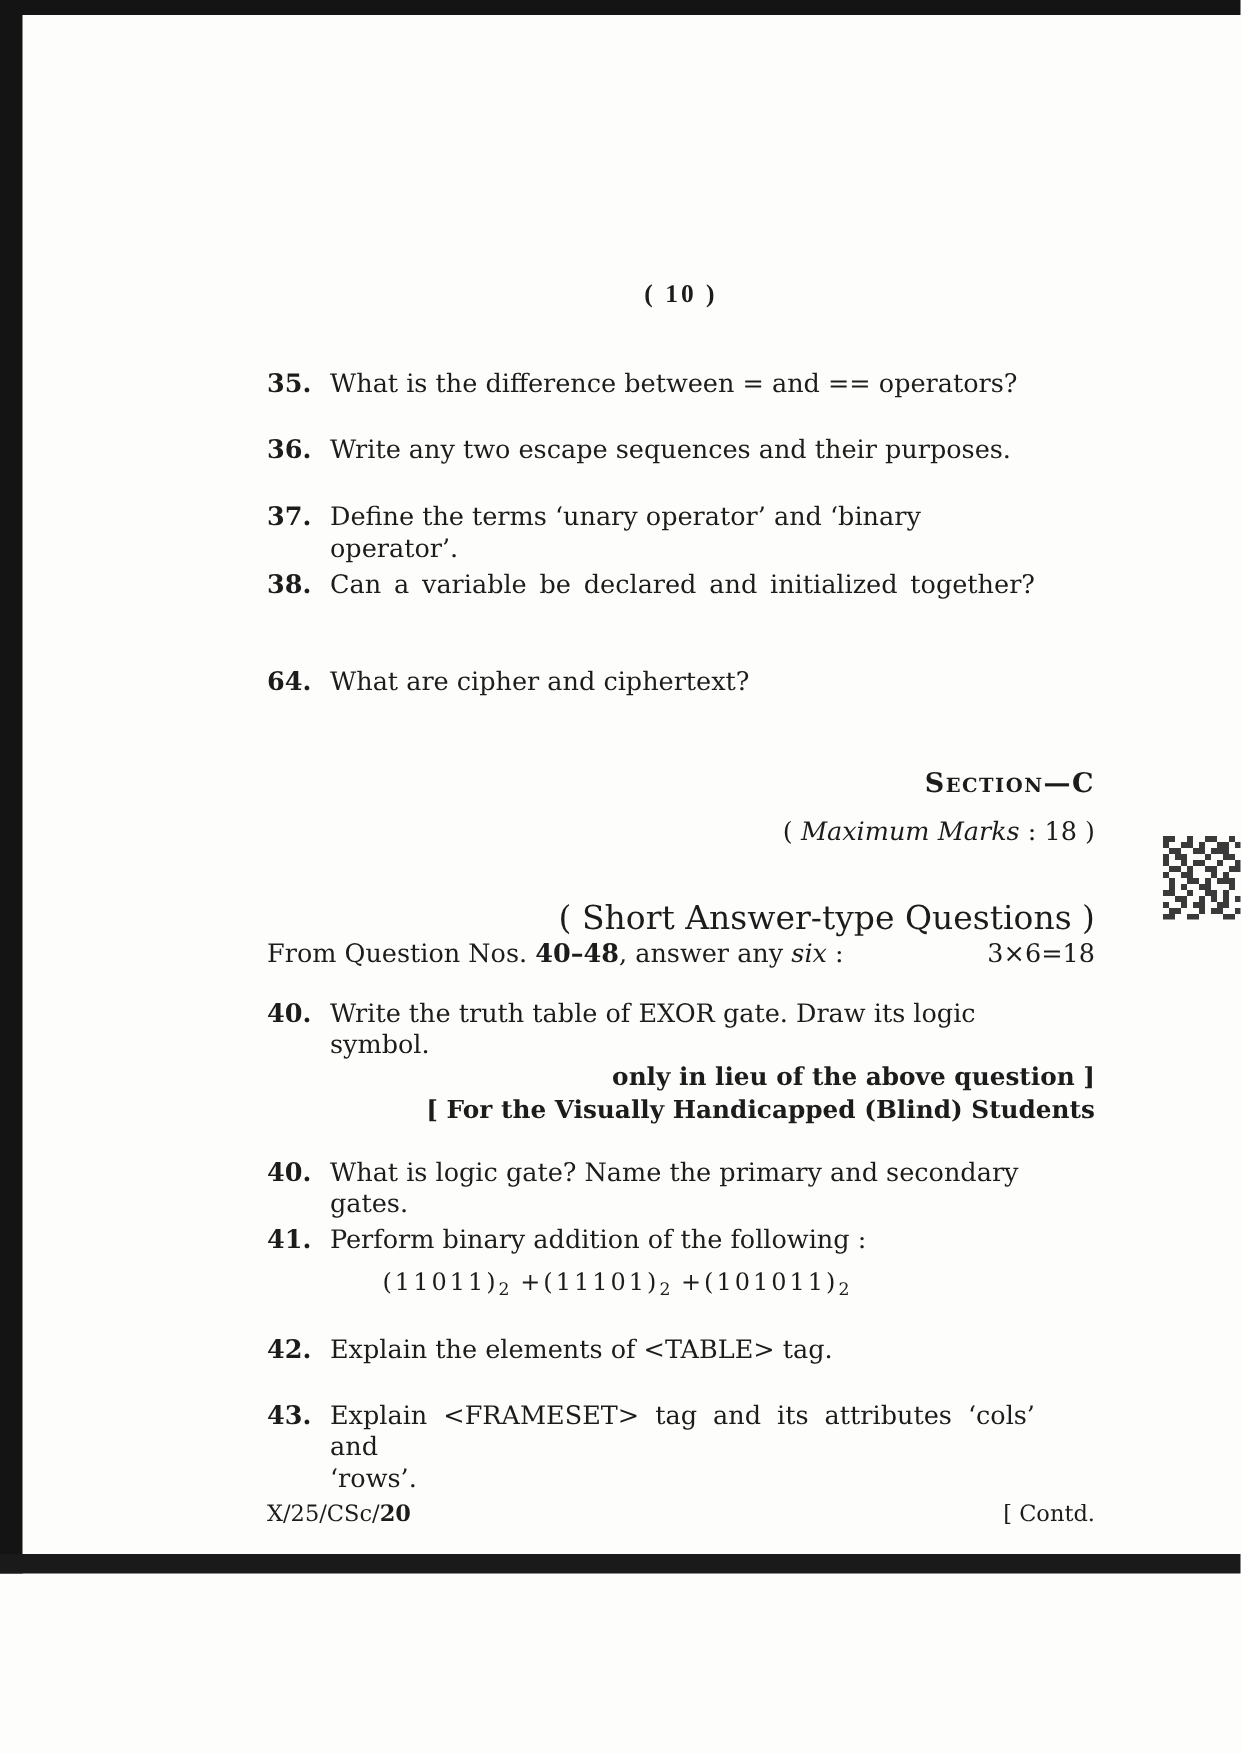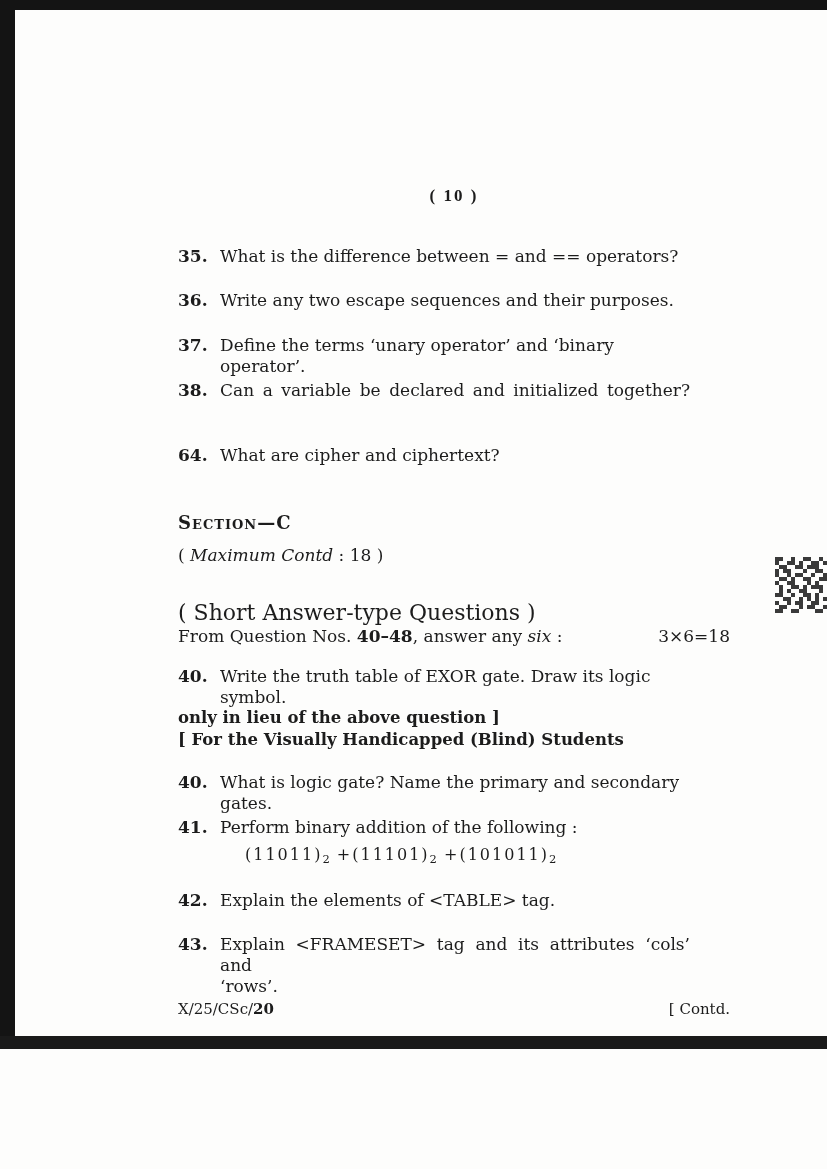--- a/index.html
+++ b/index.html
@@ -20,31 +20,31 @@
   .content-col { left: 178px; width: 552px; }
 
   .page-number { top: 186px; text-align: center; font-weight: bold; font-size: 17px; letter-spacing: 2px; font-family: Liberation Serif, serif; }
 
   .q { display: flex; font-size: 17px; line-height: 21px; }
   .qno { flex: 0 0 42px; font-weight: bold; }
   .qtext { width: 470px; }
   .jline { display: block; text-align: justify; text-align-last: justify; }
   .nline { display: block; }
 
-  .center-line { text-align: left; }
+  .center-line { text-align: right; }
   .sec-title { top: 512px; font-weight: bold; font-size: 18px; font-variant: small-caps; letter-spacing: 1px; }
   .sec-sub1 { top: 545px; font-size: 17px; }
   .sec-sub2 { top: 600px; font-size: 22px; }
   .it { font-style: italic; }
   .bd { font-weight: bold; }
 
   .instr-row { top: 626px; display: flex; justify-content: space-between; font-size: 17px; }
   .blind-note { top: 707px; font-weight: bold; font-size: 16.5px; line-height: 22px; }
 
-  .equation { left: 245px; top: 845px; font-size: 16px; letter-spacing: 2px; }
+  .equation { left: 255px; top: 845px; font-size: 16px; letter-spacing: 2px; }
   .equation .sub { font-size: 0.72em; vertical-align: -0.3em; letter-spacing: 0; }
 
   .footer-row { top: 1000px; display: flex; justify-content: space-between; font-size: 15px; }
 
   .qr { left: 775px; top: 557px; width: 52px; height: 56px; }
   .qr svg { display: block; }
 </style>
 </head>
 <body>
 
@@ -77,21 +77,21 @@
 </div>
 
 <div class="abs content-col q" style="top:445px">
   <span class="qno">64.</span>
   <div class="qtext">What are cipher and ciphertext?</div>
 </div>
 
 <div class="abs content-col center-line sec-title">Section—C</div>
 
 <div class="abs content-col center-line sec-sub1">
-  <span>( </span><span class="it">Maximum Contd</span><span> : 18 )</span>
+  <span>( </span><span class="it">Maximum Marks</span><span> : 18 )</span>
 </div>
 
 <div class="abs content-col center-line sec-sub2">( Short Answer-type Questions )</div>
 
 <div class="abs content-col instr-row">
   <span><span>From Question Nos. </span><span class="bd">40–48</span><span>, answer any </span><span class="it">six</span><span> :</span></span>
   <span>3×6=18</span>
 </div>
 
 <div class="abs content-col q" style="top:666px">

